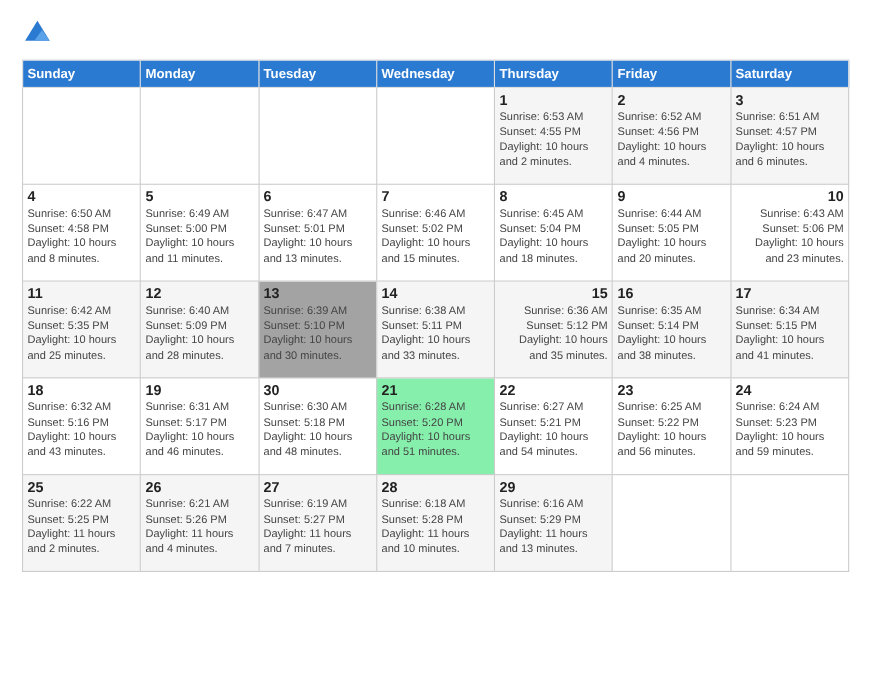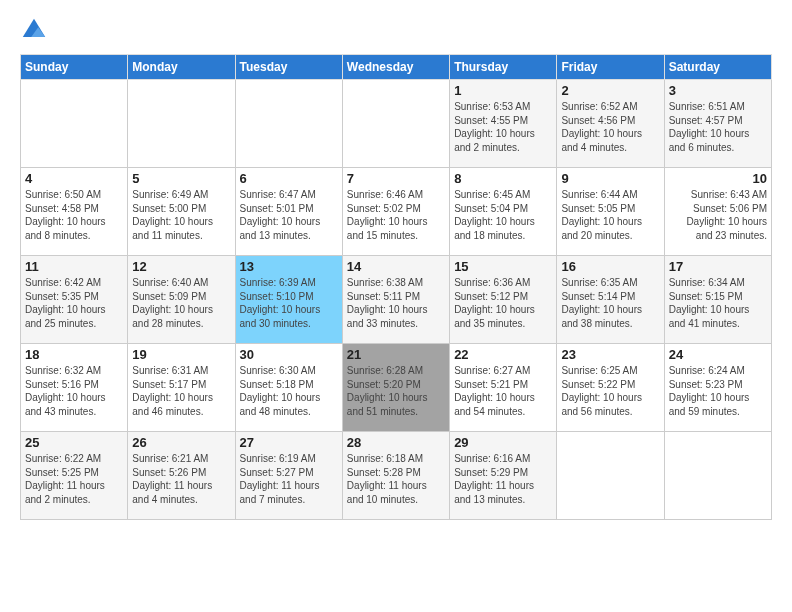--- a/index.html
+++ b/index.html
@@ -218,35 +218,35 @@
 Daylight: 10 hours
 and 25 minutes.</div>
           </td>
           <td style="background: rgb(245, 245, 245);">
             <div class="day-number">12</div>
             <div class="day-info">Sunrise: 6:40 AM
 Sunset: 5:09 PM
 Daylight: 10 hours
 and 28 minutes.</div>
           </td>
-          <td style="background: #7dd3fc;">
+          <td style="background: #a3a3a3;">
             <div class="day-number">13</div>
             <div class="day-info">Sunrise: 6:39 AM
 Sunset: 5:10 PM
 Daylight: 10 hours
 and 30 minutes.</div>
           </td>
           <td style="background: rgb(245, 245, 245);">
             <div class="day-number">14</div>
             <div class="day-info">Sunrise: 6:38 AM
 Sunset: 5:11 PM
 Daylight: 10 hours
 and 33 minutes.</div>
           </td>
-          <td style="background: rgb(245, 245, 245);">
+          <td style="background: rgb(245, 245, 245); text-align: right;">
             <div class="day-number">15</div>
             <div class="day-info">Sunrise: 6:36 AM
 Sunset: 5:12 PM
 Daylight: 10 hours
 and 35 minutes.</div>
           </td>
           <td style="background: rgb(245, 245, 245);">
             <div class="day-number">16</div>
             <div class="day-info">Sunrise: 6:35 AM
 Sunset: 5:14 PM
@@ -276,21 +276,21 @@
 Daylight: 10 hours
 and 46 minutes.</div>
           </td>
           <td style="background: rgb(255, 255, 255);">
             <div class="day-number">30</div>
             <div class="day-info">Sunrise: 6:30 AM
 Sunset: 5:18 PM
 Daylight: 10 hours
 and 48 minutes.</div>
           </td>
-          <td style="background: #a3a3a3;">
+          <td style="background: #86efac;">
             <div class="day-number">21</div>
             <div class="day-info">Sunrise: 6:28 AM
 Sunset: 5:20 PM
 Daylight: 10 hours
 and 51 minutes.</div>
           </td>
           <td style="background: rgb(255, 255, 255);">
             <div class="day-number">22</div>
             <div class="day-info">Sunrise: 6:27 AM
 Sunset: 5:21 PM

